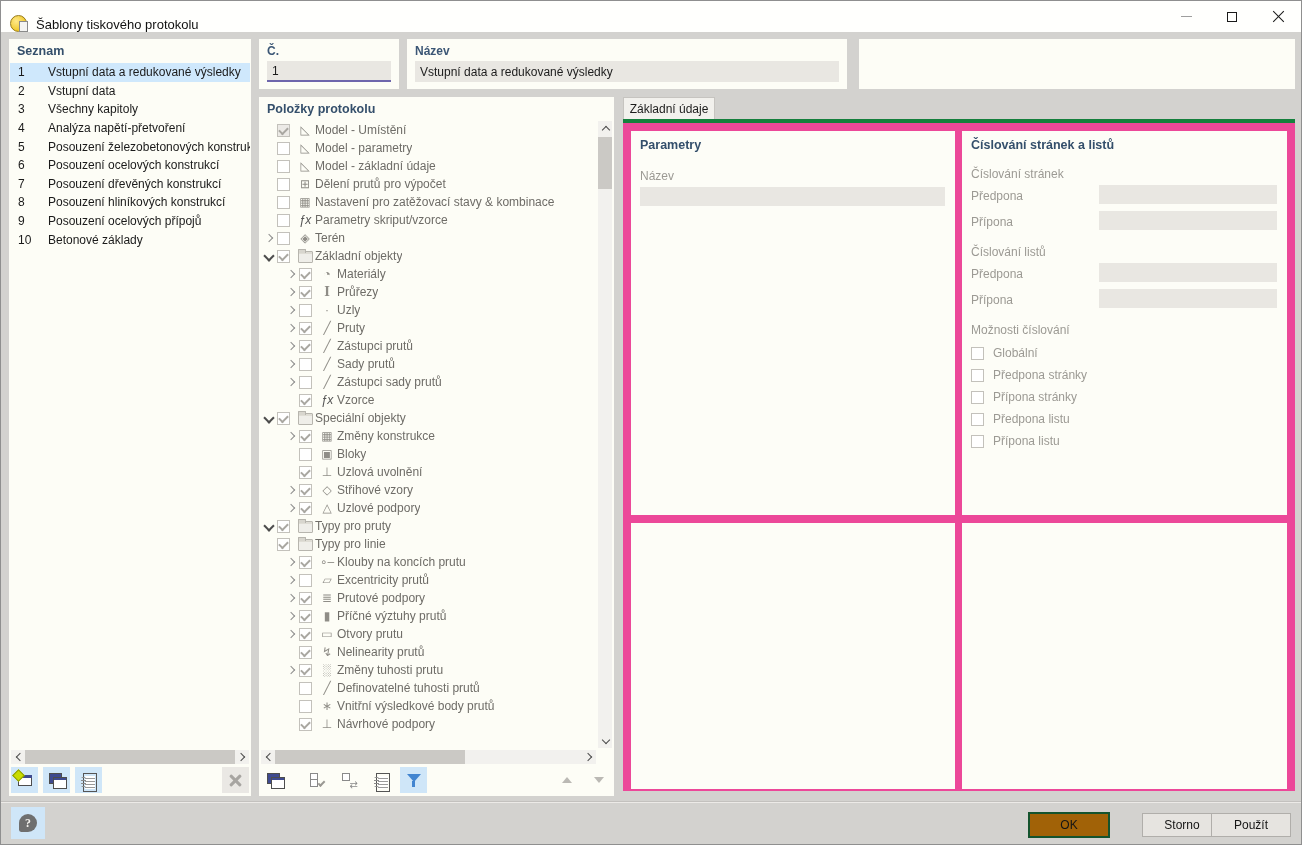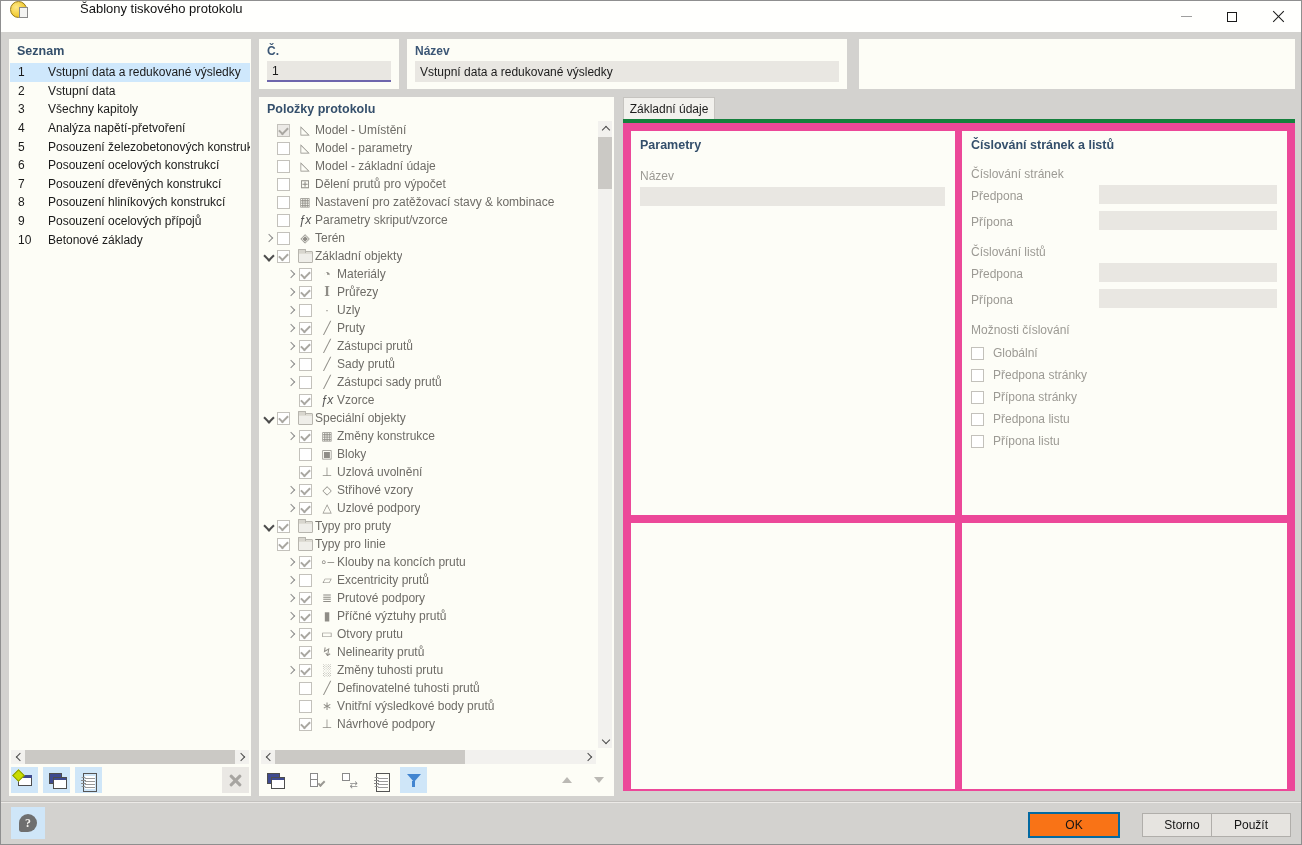--- a/index.html
+++ b/index.html
@@ -4,21 +4,21 @@
 <style>
   * { box-sizing: border-box; margin: 0; padding: 0; }
   html,body { background:#bfbfbf; }
   .window{
     position:relative; width:1302px; height:845px;
     background:#d3d2cf; border:1px solid #8f8f8f;
     font-family:"Liberation Sans", sans-serif; font-size:12px; color:#1a1a1a;
     overflow:hidden;
   }
   
-  .titlebar{position:absolute;left:0;top:0;right:0;height:31px;background:#fffffd;display:flex;align-items:flex-start;padding-left:9px;gap:44px;}
+  .titlebar{position:absolute;left:0;top:0;right:0;height:31px;background:#fffffd;display:flex;align-items:flex-end;padding-left:9px;}
   .app-icon{width:17px;height:17px;border-radius:50%;flex:none;
     background:radial-gradient(circle at 35% 35%, #ffe98a, #e9ba00);border:1px solid #96791a;position:relative;}
   .app-icon::after{content:"";position:absolute;right:-2px;bottom:-1px;width:7px;height:9px;background:#f4f4f2;border:1px solid #8a8a8a;}
   .title-text{margin-left:9px;font-size:13px;color:#111;}
   .win-controls{margin-left:auto;display:flex;height:31px;}
   .wbtn{width:46px;height:31px;display:flex;align-items:center;justify-content:center;position:relative;}
   .glyph-min{width:11px;height:1px;background:#9e9e9e;}
   .glyph-max{width:10px;height:10px;border:1px solid #1a1a1a;}
   .glyph-close{position:relative;width:13px;height:13px;}
   .glyph-close::before,.glyph-close::after{content:"";position:absolute;left:-1px;top:6px;width:15px;height:1px;background:#1a1a1a;}
@@ -135,21 +135,21 @@
   #param-name-input{left:9px;right:10px;top:56px;}
   .nb-inp{left:137px;width:178px;}
   .optrow{position:absolute;left:9px;display:flex;align-items:center;gap:9px;color:#9c9a94;height:16px;}
 
   
   .footer-sep{position:absolute;left:0;top:800px;right:0;height:2px;border-top:1px solid #c3c1be;border-bottom:1px solid #eceae7;}
   .help-btn{position:absolute;left:10px;top:806px;width:34px;height:32px;background:#cfe6f8;display:flex;align-items:center;justify-content:center;cursor:pointer;}
   .i-help{width:18px;height:18px;border-radius:50% 50% 50% 12%;background:#6f6f6f;position:relative;}
   .i-help::after{content:"?";position:absolute;left:0;top:0;width:18px;height:18px;color:#f4f2ee;font-weight:bold;font-size:12px;text-align:center;line-height:18px;font-family:"Liberation Serif",serif;}
   .btn{position:absolute;top:812px;width:80px;height:24px;background:#e6e4e0;border:1px solid #b0aeaa;display:flex;align-items:center;justify-content:center;color:#151515;cursor:pointer;}
-  #btn-ok{left:1027px;top:811px;width:92px;height:26px;border:2px solid #0369a1;background:#f97316;}
+  #btn-ok{left:1027px;top:811px;width:82px;height:26px;border:2px solid #14532d;background:#a16207;}
   #btn-storno{left:1118px;margin-left:23px;}
   #btn-pouzit{left:1210px;}
 </style>
 </head>
 <body>
 
 <div class="window">
 
   <div class="titlebar">
     <span class="app-icon"></span>

